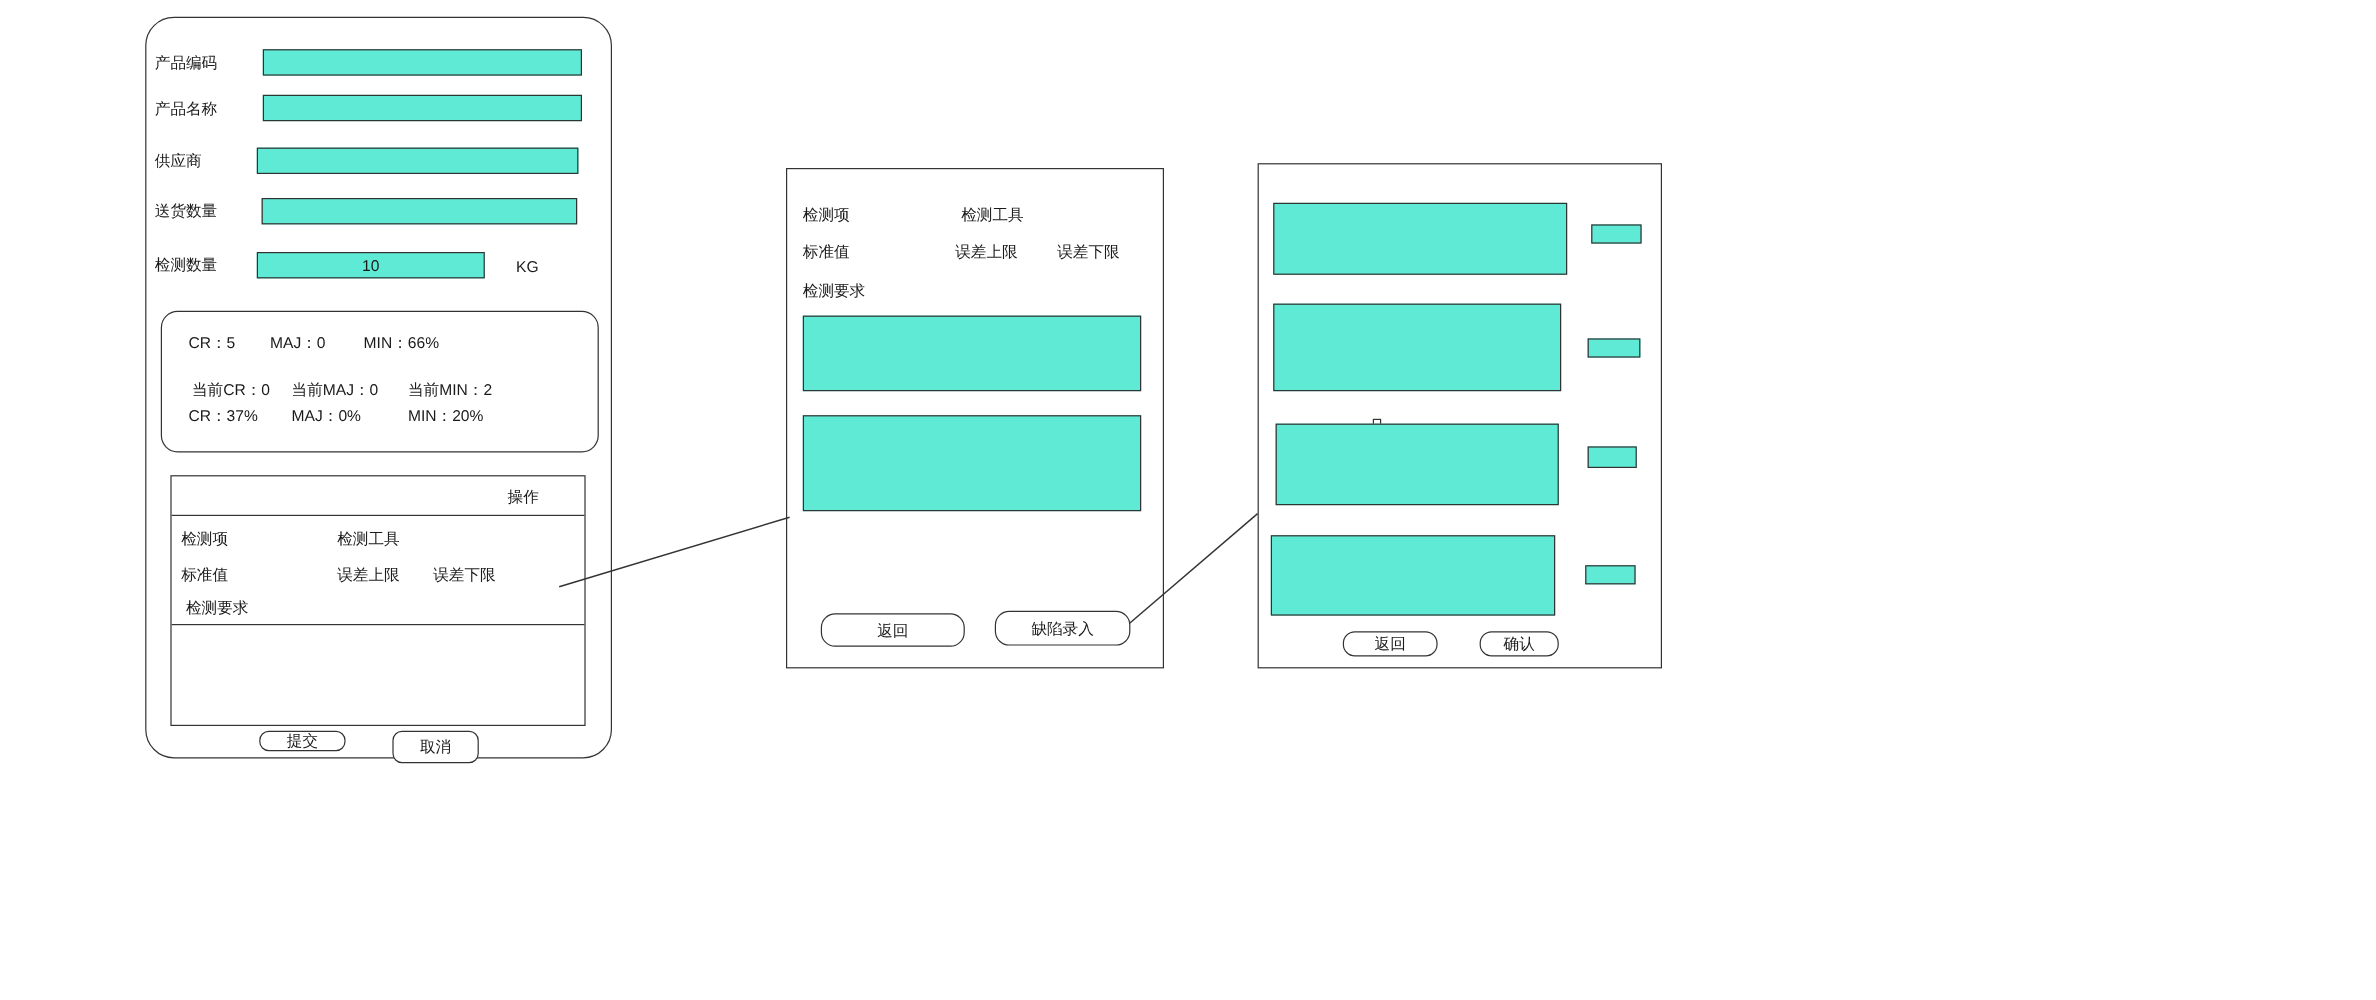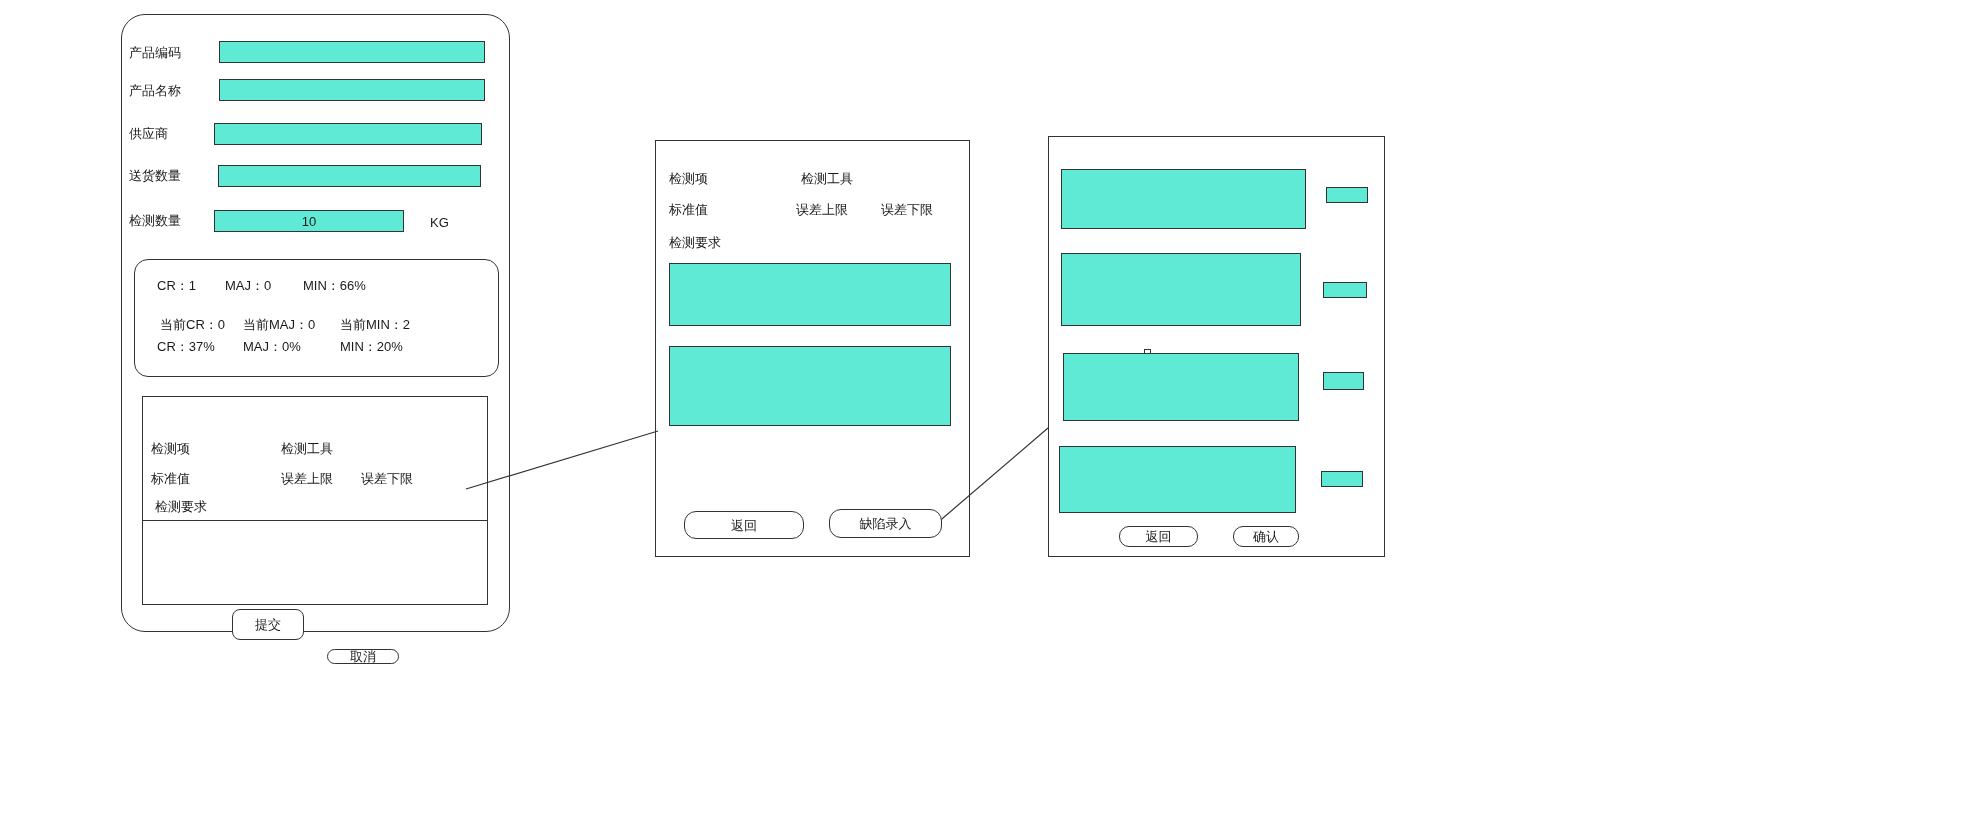--- a/index.html
+++ b/index.html
@@ -51,48 +51,51 @@
     <input class="box" style="left: 92px; top: 108px; width: 268px; height: 22px;" value="">
 
     <span class="lbl" style="left:7px; top:153px;">送货数量</span>
     <input class="box" style="left: 96px; top: 150px; width: 263px; height: 22px;" value="">
 
     <span class="lbl" style="left:7px; top:198px;">检测数量</span>
     <input class="box center" style="left: 92px; top: 195px; width: 190px; height: 22px;" value="10">
     <span class="lbl" style="left:308px; top:200px;">KG</span>
 
     <div class="stats-box" style="left:12px; top:244px; width:365px; height:118px;">
-      <span class="lbl" style="left:22px;  top:18px;">CR：1</span>
+      <span class="lbl" style="left:22px;  top:18px;">CR：5</span>
       <span class="lbl" style="left:90px;  top:18px;">MAJ：0</span>
       <span class="lbl" style="left:168px; top:18px;">MIN：66%</span>
 
       <span class="lbl" style="left:25px;  top:57px;">当前CR：0</span>
       <span class="lbl" style="left:108px; top:57px;">当前MAJ：0</span>
       <span class="lbl" style="left:205px; top:57px;">当前MIN：2</span>
 
       <span class="lbl" style="left:22px;  top:79px;">CR：37%</span>
       <span class="lbl" style="left:108px; top:79px;">MAJ：0%</span>
       <span class="lbl" style="left:205px; top:79px;">MIN：20%</span>
     </div>
 
     <div class="grid-box" style="left:20px; top:381px; width:346px; height:209px;">
+      <div class="grid-header">
+        <span class="lbl" style="right:38px; top:9px;">操作</span>
+      </div>
 
       <span class="lbl" style="left:8px;   top:44px;">检测项</span>
       <span class="lbl" style="left:138px; top:44px;">检测工具</span>
 
       <span class="lbl" style="left:8px;   top:74px;">标准值</span>
       <span class="lbl" style="left:138px; top:74px;">误差上限</span>
       <span class="lbl" style="left:218px; top:74px;">误差下限</span>
 
       <span class="lbl" style="left:12px; top:102px;">检测要求</span>
       <div class="hline" style="left:0; top:123px; width:100%;"></div>
     </div>
 
-    <button class="btn" style="left:110px; top:594px; width:72px; height:31px; border-radius:8px;">提交</button>
-    <button class="btn" style="left:205px; top:594px; width:72px; height:15px; border-radius:8px;margin-top:40px;">取消</button>
+    <button class="btn" style="left:94px; top:594px; width:72px; height:17px; border-radius:8px;">提交</button>
+    <button class="btn" style="left:205px; top:594px; width:72px; height:27px; border-radius:8px;">取消</button>
   </section>
 
   <section class="panel" style="left:655px; top:140px; width:315px; height:417px;">
 
     <span class="lbl" style="left:13px;  top:30px;">检测项</span>
     <span class="lbl" style="left:145px; top:30px;">检测工具</span>
 
     <span class="lbl" style="left:13px;  top:61px;">标准值</span>
     <span class="lbl" style="left:140px; top:61px;">误差上限</span>
     <span class="lbl" style="left:225px; top:61px;">误差下限</span>

